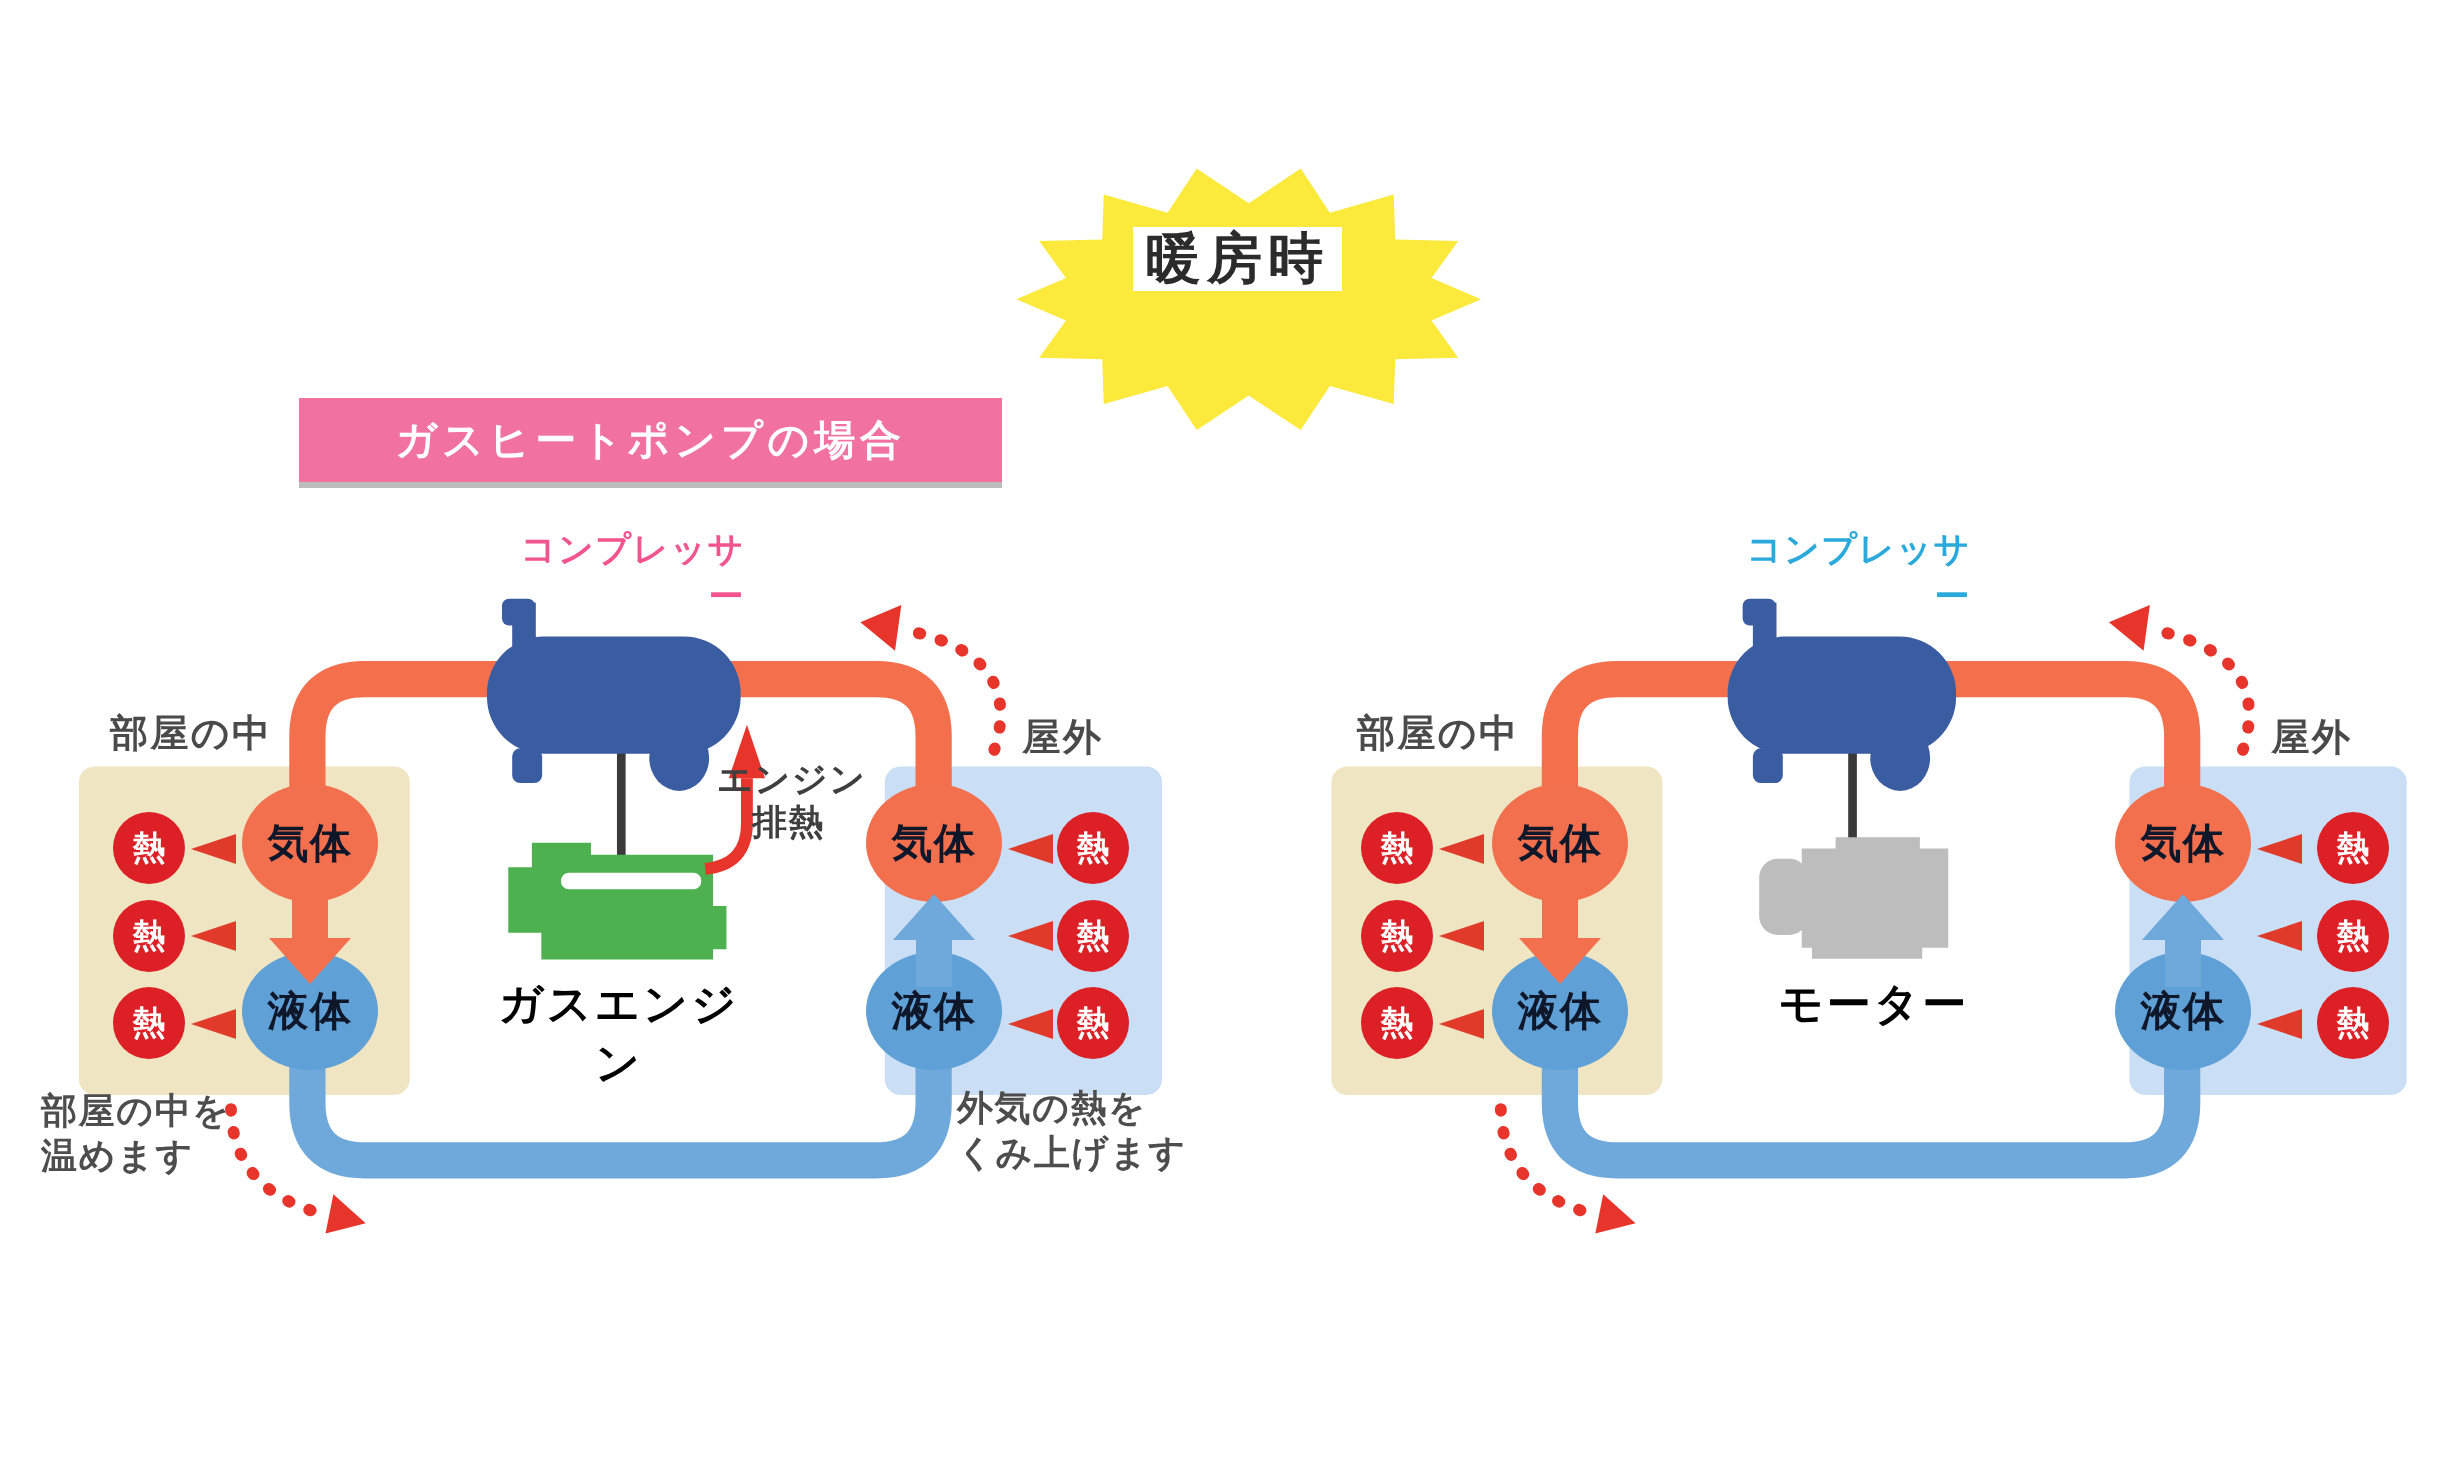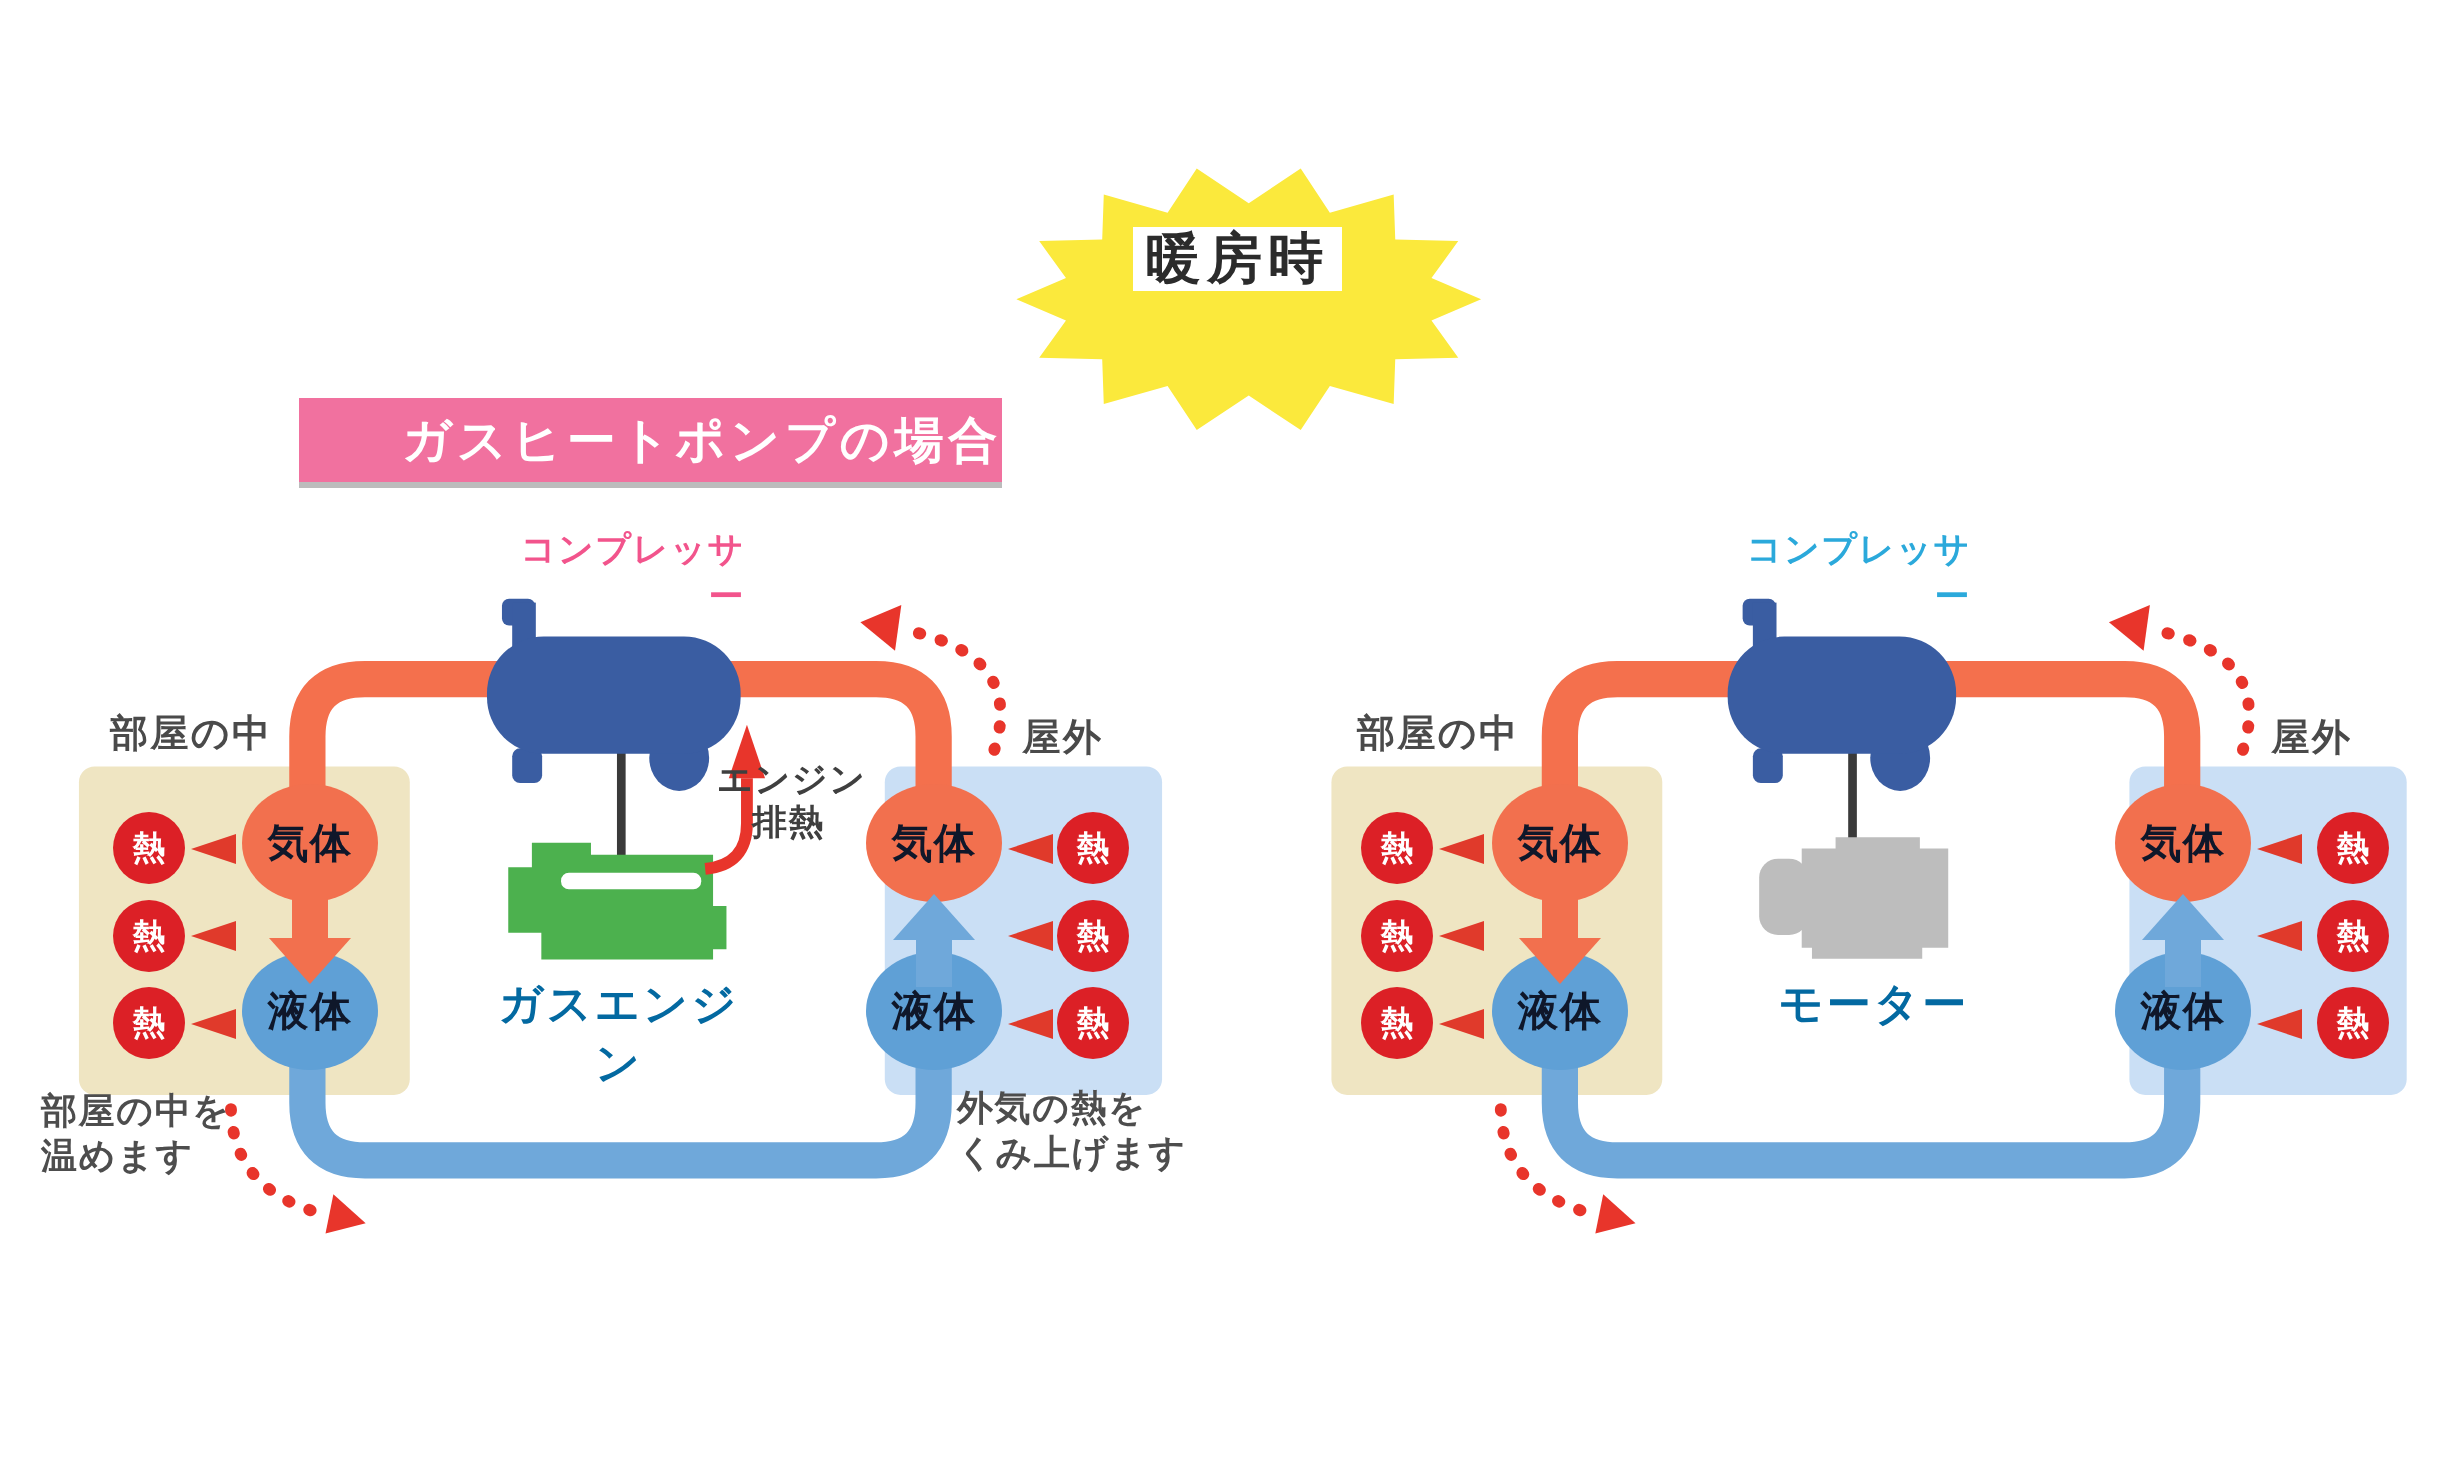--- a/index.html
+++ b/index.html
@@ -2,22 +2,22 @@
 <html style="font-size:12.6px"><head>
 <meta charset="utf-8">
 <style>
   html,body{margin:0;padding:0;background:#ffffff;}
   body{font-family:"Liberation Sans","DejaVu Sans",sans-serif;}
   .canvas{position:relative;width:2462px;height:1477px;background:#ffffff;overflow:hidden;}
   .shapes{position:absolute;left:0;top:0;z-index:1;}
   .abs{position:absolute;}
   .title-chip{z-index:6;background:#ffffff;color:#2b2b2b;font-size:55px;font-weight:bold;
     letter-spacing:6.3px;padding:3.2px 12.6px;line-height:1.05;}
-  .hdr{z-index:5;height:84px;line-height:84px;text-align:right;color:#ffffff;
-    font-size:49px;font-weight:bold;letter-spacing:4.7px;border-bottom:6.3px solid #BCBCBC;}
+  .hdr{z-index:5;height:84px;line-height:84px;text-align:center;color:#ffffff;
+    font-size:41px;font-weight:bold;letter-spacing:4.7px;border-bottom:6.3px solid #BCBCBC;}
   .hdr-pink{background:#F1719F;}
   .hdr-cyan{background:#3FB3DA;}
   .comp-label{z-index:5;width:260px;text-align:right;font-size:35px;font-weight:bold;letter-spacing:1.6px;}
   .comp-pink{color:#F2548C;}
   .comp-cyan{color:#2BA9DB;}
   .sec-label{z-index:5;font-size:38px;font-weight:bold;color:#4A4A4A;letter-spacing:2.4px;}
   .state{z-index:3;width:136px;height:118px;border-radius:50%;display:flex;align-items:center;
     justify-content:center;font-size:41px;font-weight:bold;color:#0f172a;letter-spacing:1.6px;}
   .state-gas{background:#F2704E;}
   .state-liquid{background:#5FA0D6;}
@@ -25,21 +25,21 @@
     align-items:center;justify-content:center;font-size:33px;font-weight:bold;color:#ffffff;}
   .wedge{z-index:4;width:0;height:0;border-top:15px solid transparent;
     border-bottom:15px solid transparent;border-right:45px solid #E03A2B;}
   .stem-down{z-index:4;width:36px;height:57px;background:#F2704E;}
   .head-down{z-index:4;width:0;height:0;border-left:41px solid transparent;
     border-right:41px solid transparent;border-top:46px solid #F2704E;}
   .head-up{z-index:4;width:0;height:0;border-left:41px solid transparent;
     border-right:41px solid transparent;border-bottom:46px solid #6FA8DA;}
   .stem-up{z-index:4;width:36px;height:49px;background:#6FA8DA;}
   .machine-label{z-index:5;width:284px;text-align:center;font-size:44px;font-weight:bold;
-    color:#0369a1;letter-spacing:3.2px;}
+    color:#000000;letter-spacing:3.2px;}
   .exhaust-label{z-index:5;font-size:35px;font-weight:bold;color:#3F3F3F;letter-spacing:1.6px;}
   .caption{z-index:5;font-size:36px;font-weight:bold;color:#4D4D4D;letter-spacing:1.6px;}
 </style>
 </head>
 <body>
 
 <div class="canvas">
 
   <svg class="shapes" width="2462" height="1477" viewBox="0 0 3125 1875">
 

